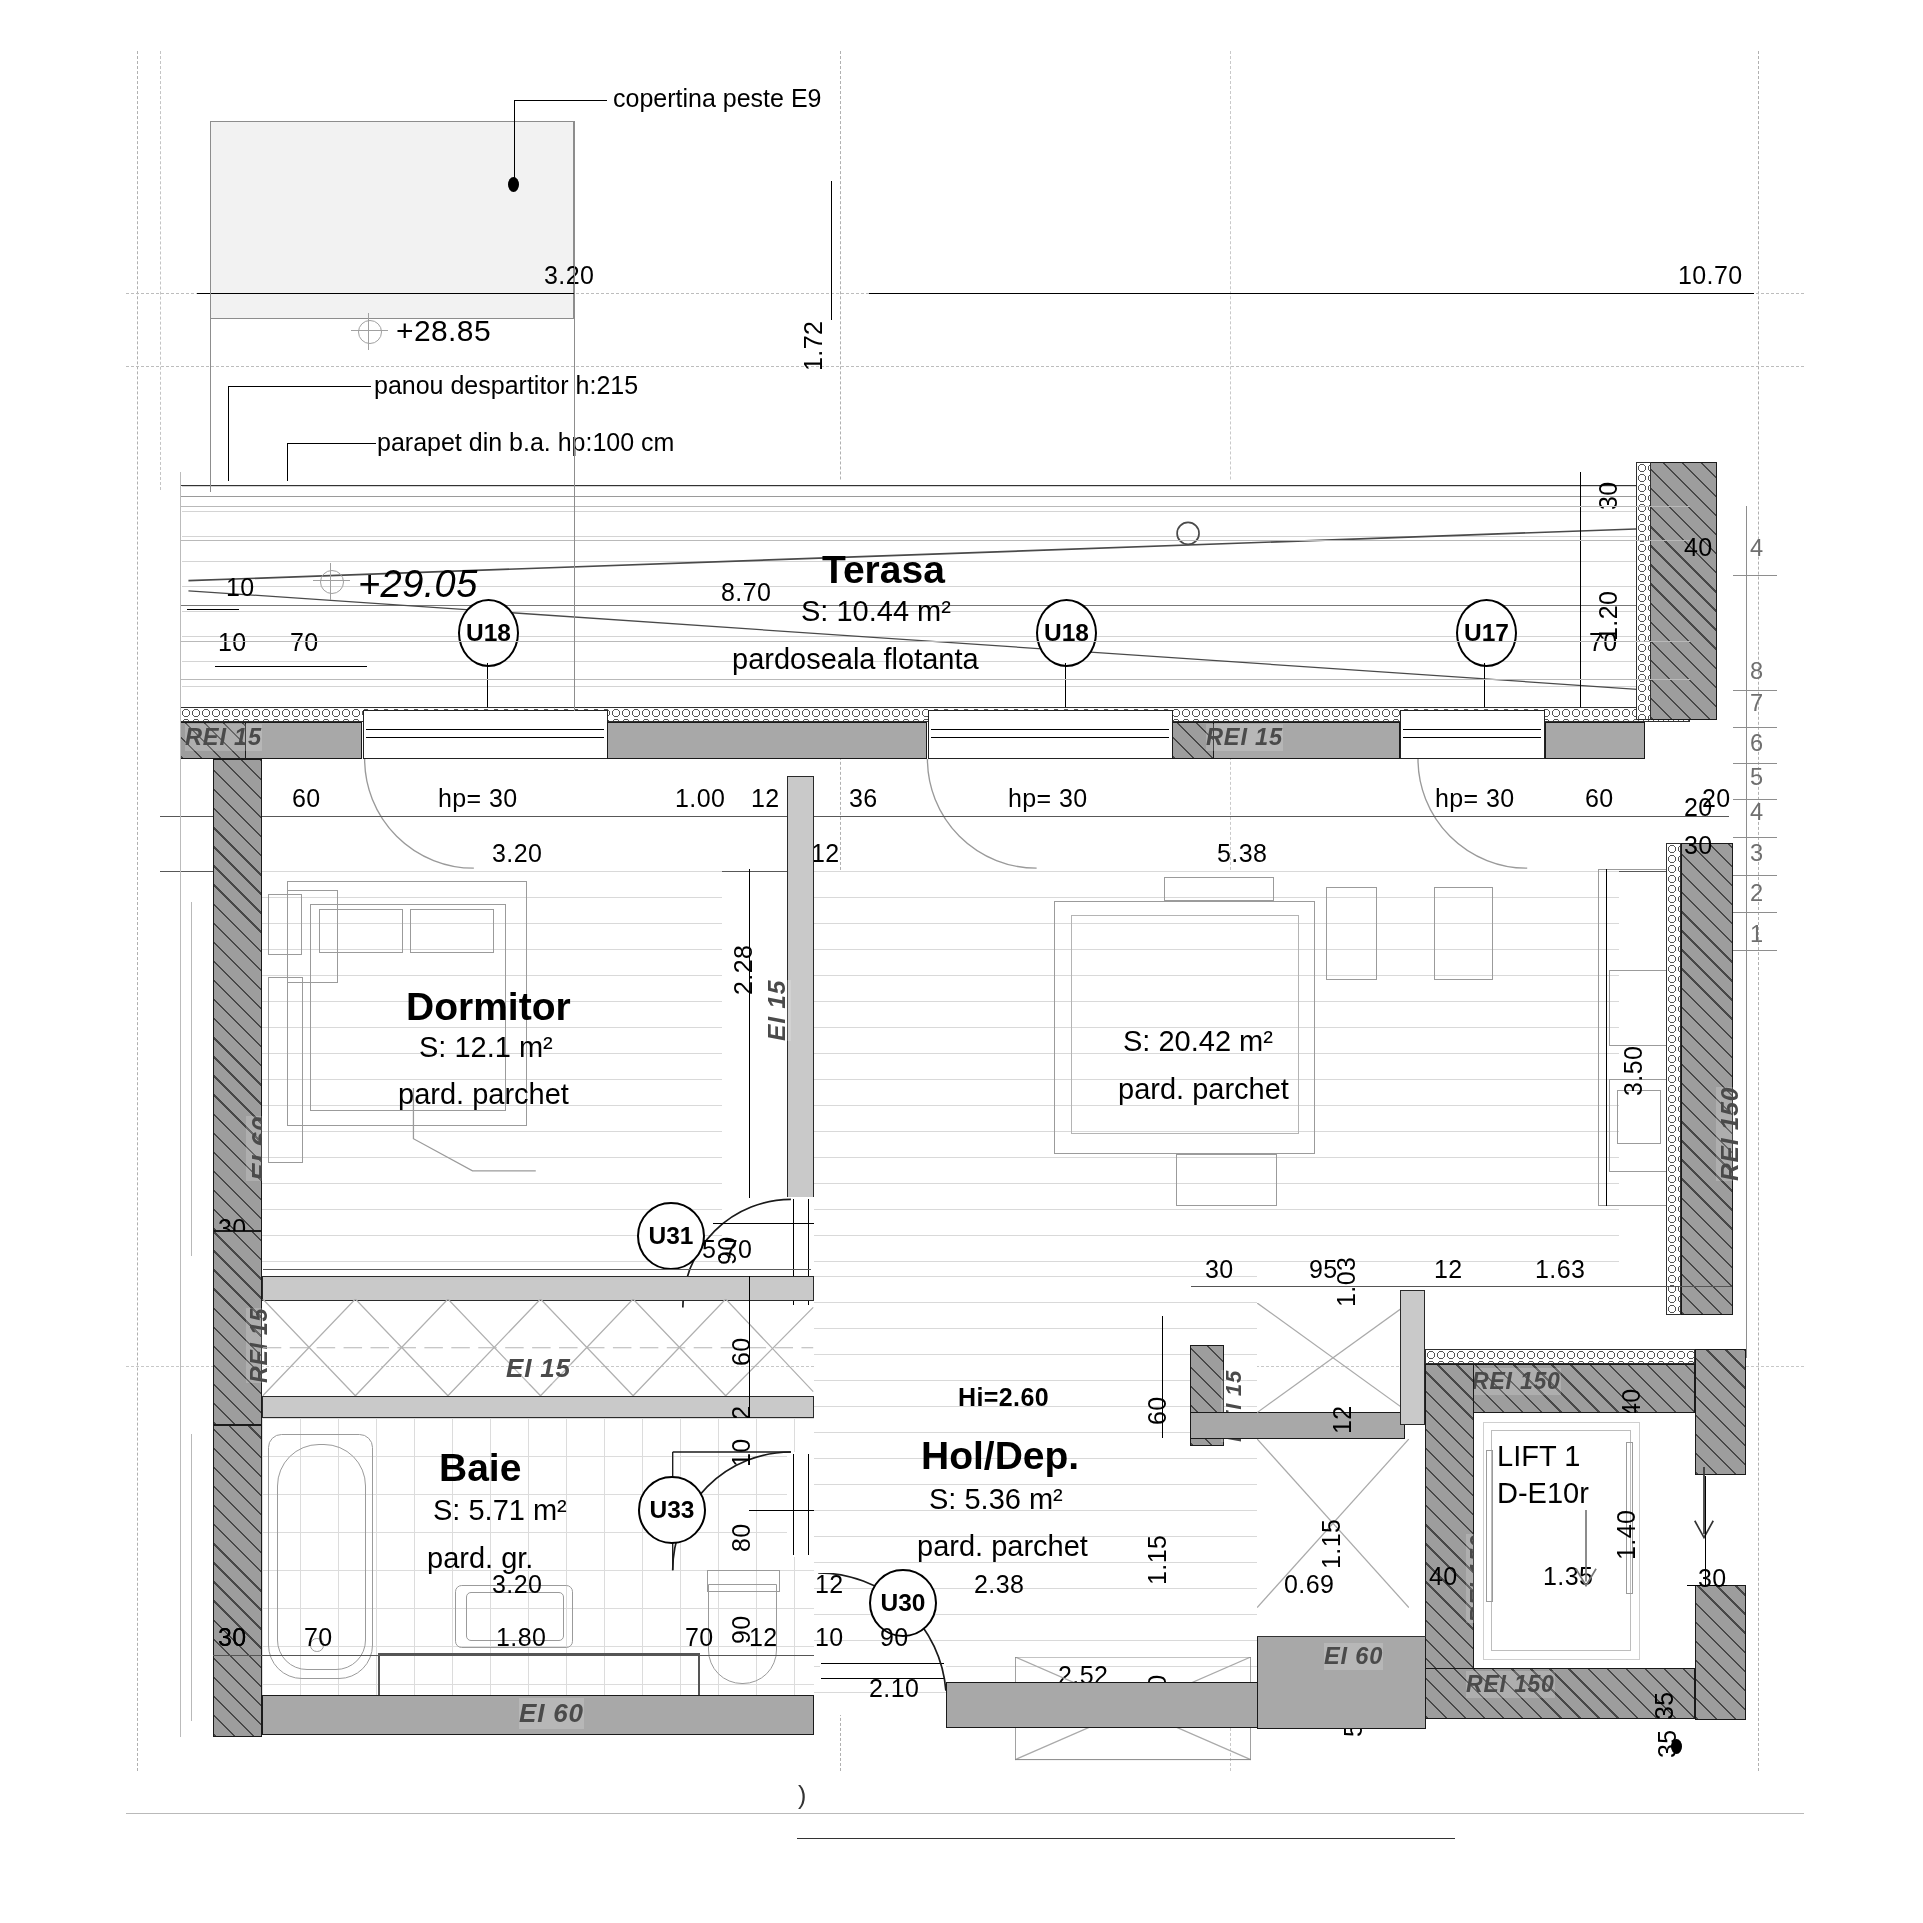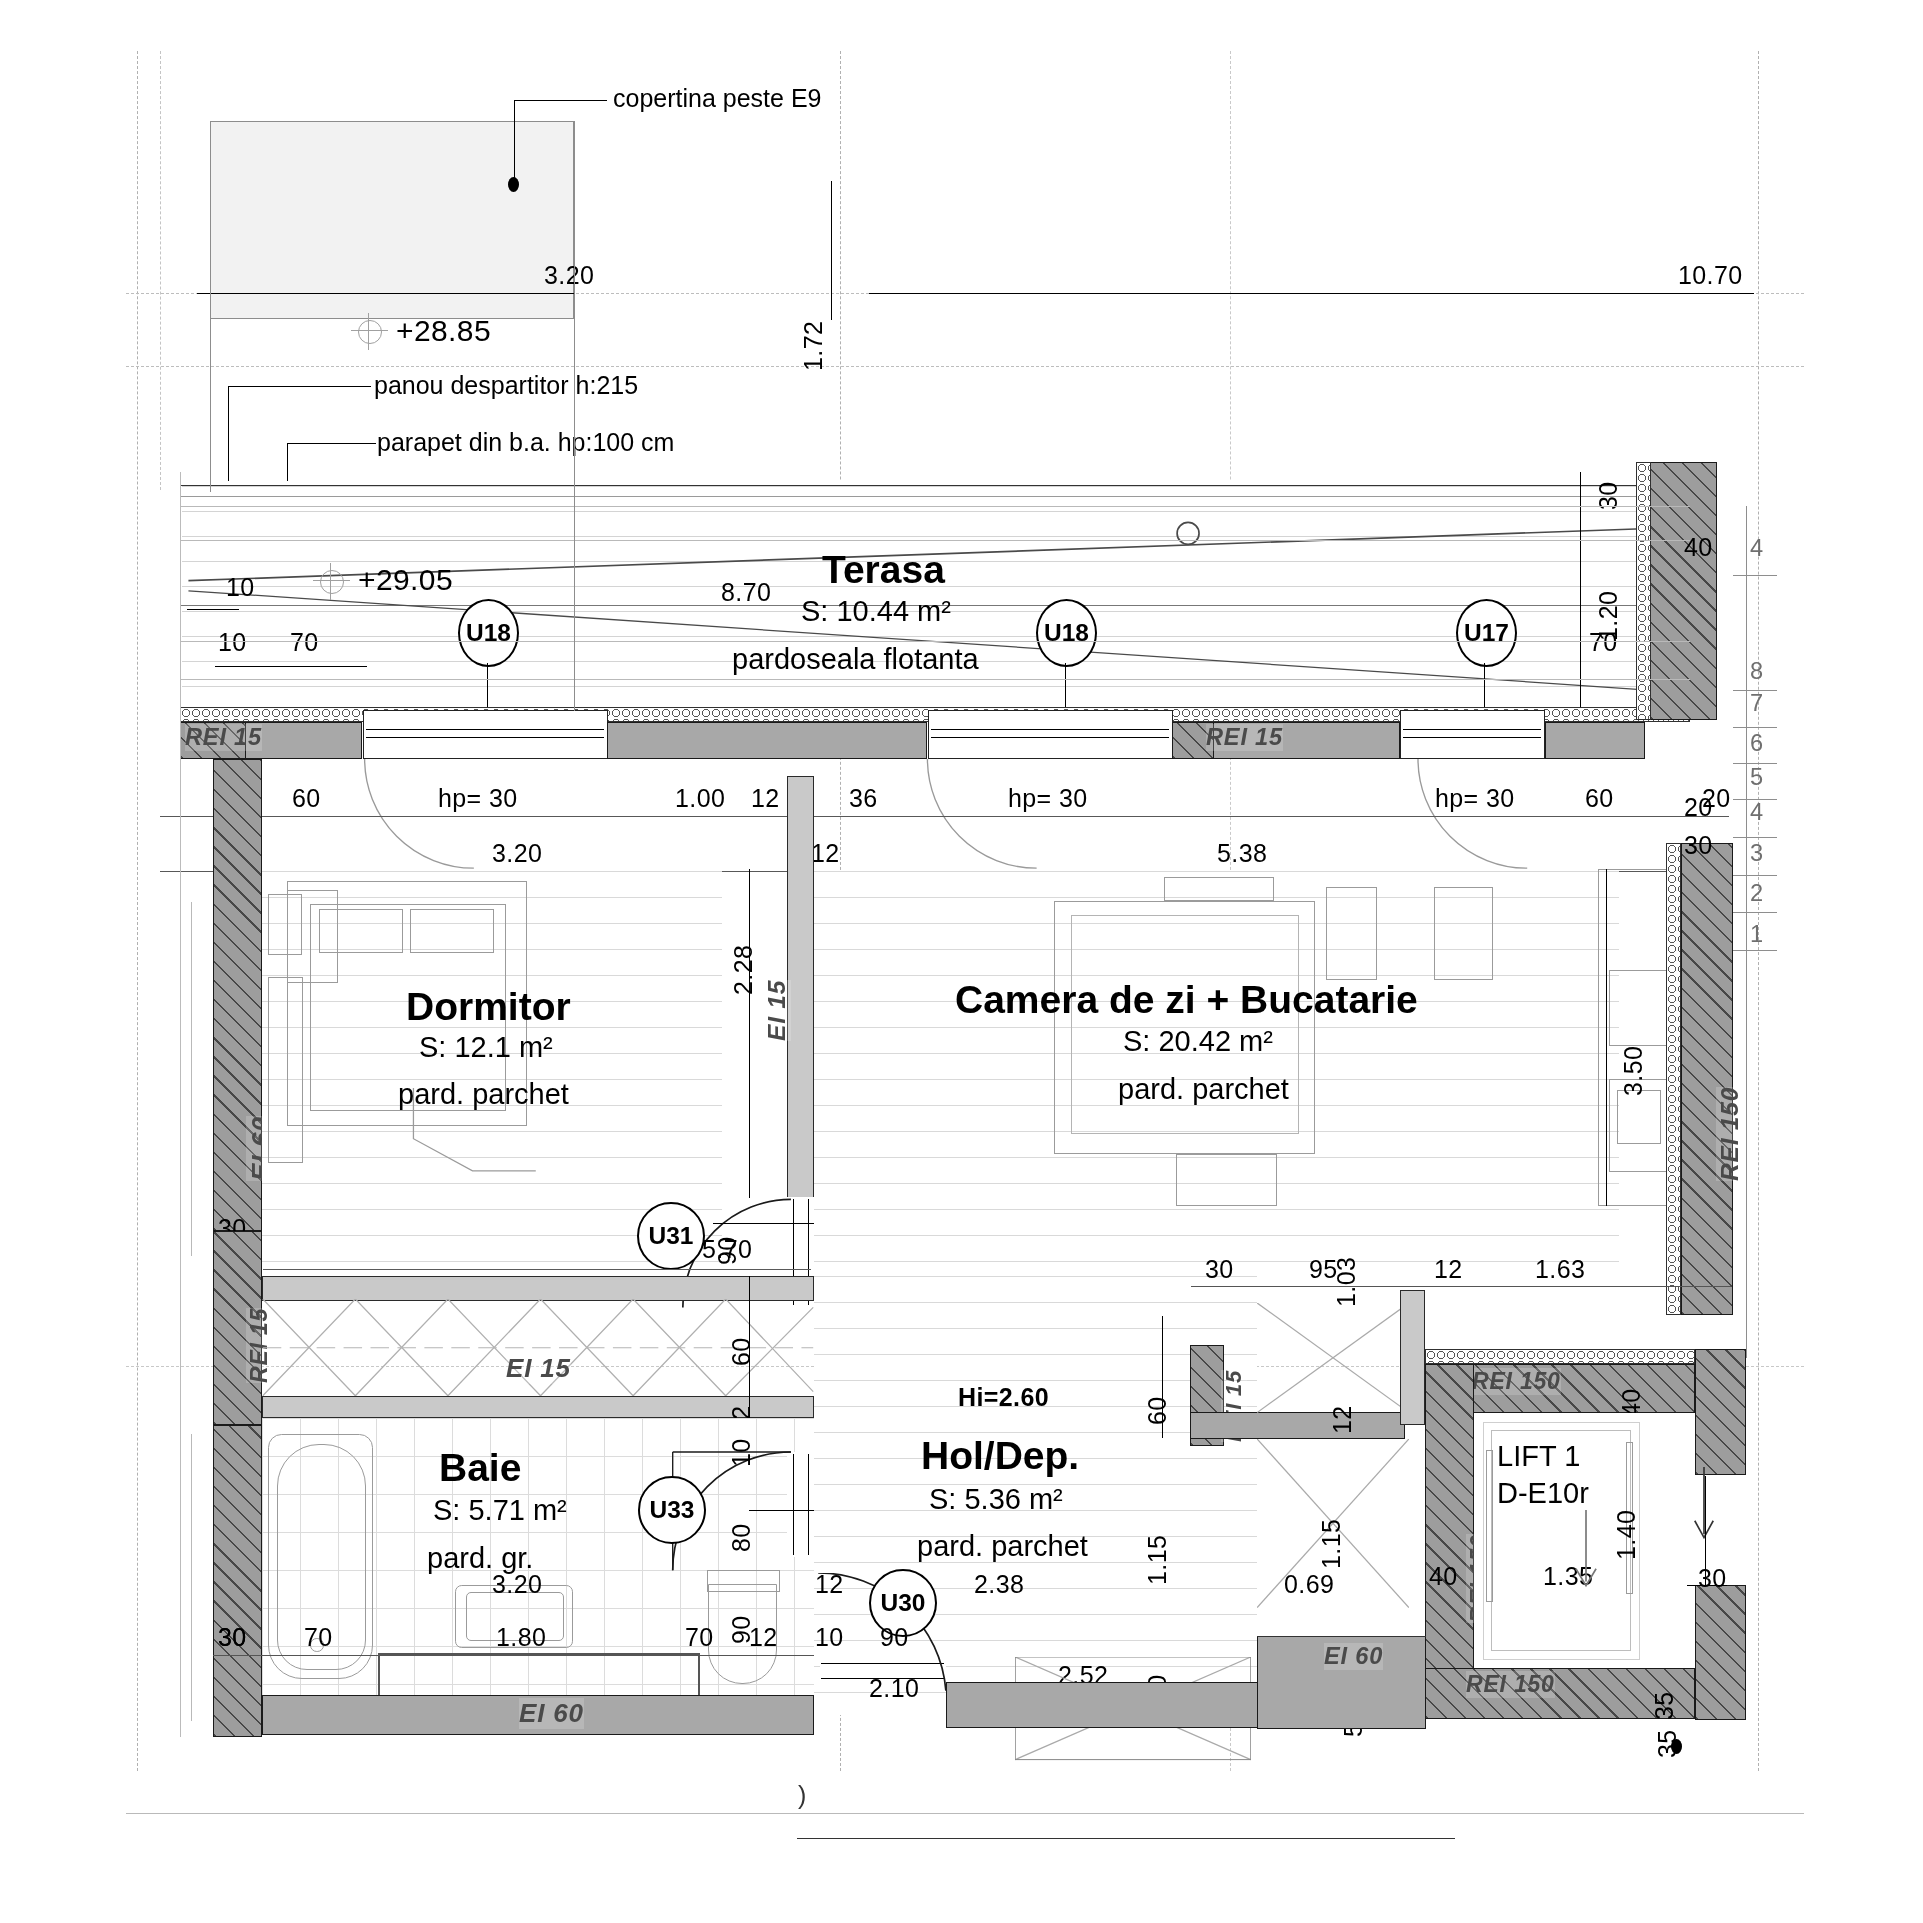--- a/index.html
+++ b/index.html
@@ -106,21 +106,21 @@
   <div class="h" style="left:180px;top:605px;width:1510px;border-top-color:#777;"></div>
 
   <svg class="abs" style="left:180px;top:481px;width:1510px;height:228px;" viewBox="0 0 1790 270" width="1510" height="228">
     <line x1="10" y1="118" x2="1775" y2="55" stroke="#4a4a4a" stroke-width="2"></line>
     <line x1="10" y1="130" x2="1775" y2="250" stroke="#4a4a4a" stroke-width="1.5"></line>
     <circle cx="1195" cy="62" r="13" fill="none" stroke="#4a4a4a" stroke-width="2"></circle>
   </svg>
 
   <div class="t dim" style="left:721px;top:578px;">8.70</div>
   <div class="elevsym" style="left:320px;top:570px;"></div>
-  <div class="t dim" style="left:358px;top:563px;font-size:30px;">+29.05</div>
+  <div class="t dim" style="left:358px;top:563px;font-size:38px;font-style:italic;">+29.05</div>
 
   <div class="t room-title" style="left:822px;top:548px;">Terasa</div>
   <div class="t room-sub" style="left:801px;top:595px;">S: 10.44 m²</div>
   <div class="t room-sub" style="left:732px;top:643px;">pardoseala flotanta</div>
 
   <div class="t dim" style="left:226px;top:573px;">10</div>
   <div class="t dim" style="left:218px;top:628px;">10</div>
   <div class="t dim" style="left:290px;top:628px;">70</div>
   <div class="h" style="left:215px;top:666px;width:152px;"></div>
   <div class="h" style="left:187px;top:609px;width:52px;"></div>
@@ -261,21 +261,20 @@
   <div class="fx" style="left:1326px;top:887px;width:51px;height:93px;"></div>
   <div class="fx" style="left:1434px;top:887px;width:59px;height:93px;"></div>
   <div class="fx" style="left:1176px;top:1154px;width:101px;height:52px;"></div>
   <div class="fx2" style="left:1071px;top:915px;width:228px;height:219px;"></div>
 
   <div class="fx" style="left:1598px;top:869px;width:81px;height:337px;"></div>
   <div class="fx" style="left:1609px;top:1079px;width:61px;height:93px;"></div>
   <div class="fx" style="left:1617px;top:1090px;width:44px;height:54px;"></div>
   <div class="fx" style="left:1609px;top:970px;width:61px;height:76px;"></div>
 
-  <div class="t room-title" style="left:955px;top:978px;">Camera de zi + Bucatarie</div>
   <div class="t room-sub" style="left:1123px;top:1025px;">S: 20.42 m²</div>
   <div class="t room-sub" style="left:1118px;top:1073px;">pard. parchet</div>
 
   <div class="t dim rot90" style="left:1619px;top:1096px;">3.50</div>
   <div class="v" style="left:1606px;top:869px;height:337px;"></div>
 
   <div class="wall-hatch" style="left:1681px;top:843px;width:52px;height:472px;"></div>
   <div class="reilabel rot90" style="left:1716px;top:1181px;font-size:24.5px;">REI 150</div>
   <div class="insul" style="left:1666px;top:843px;width:15px;height:472px;"></div>
 

